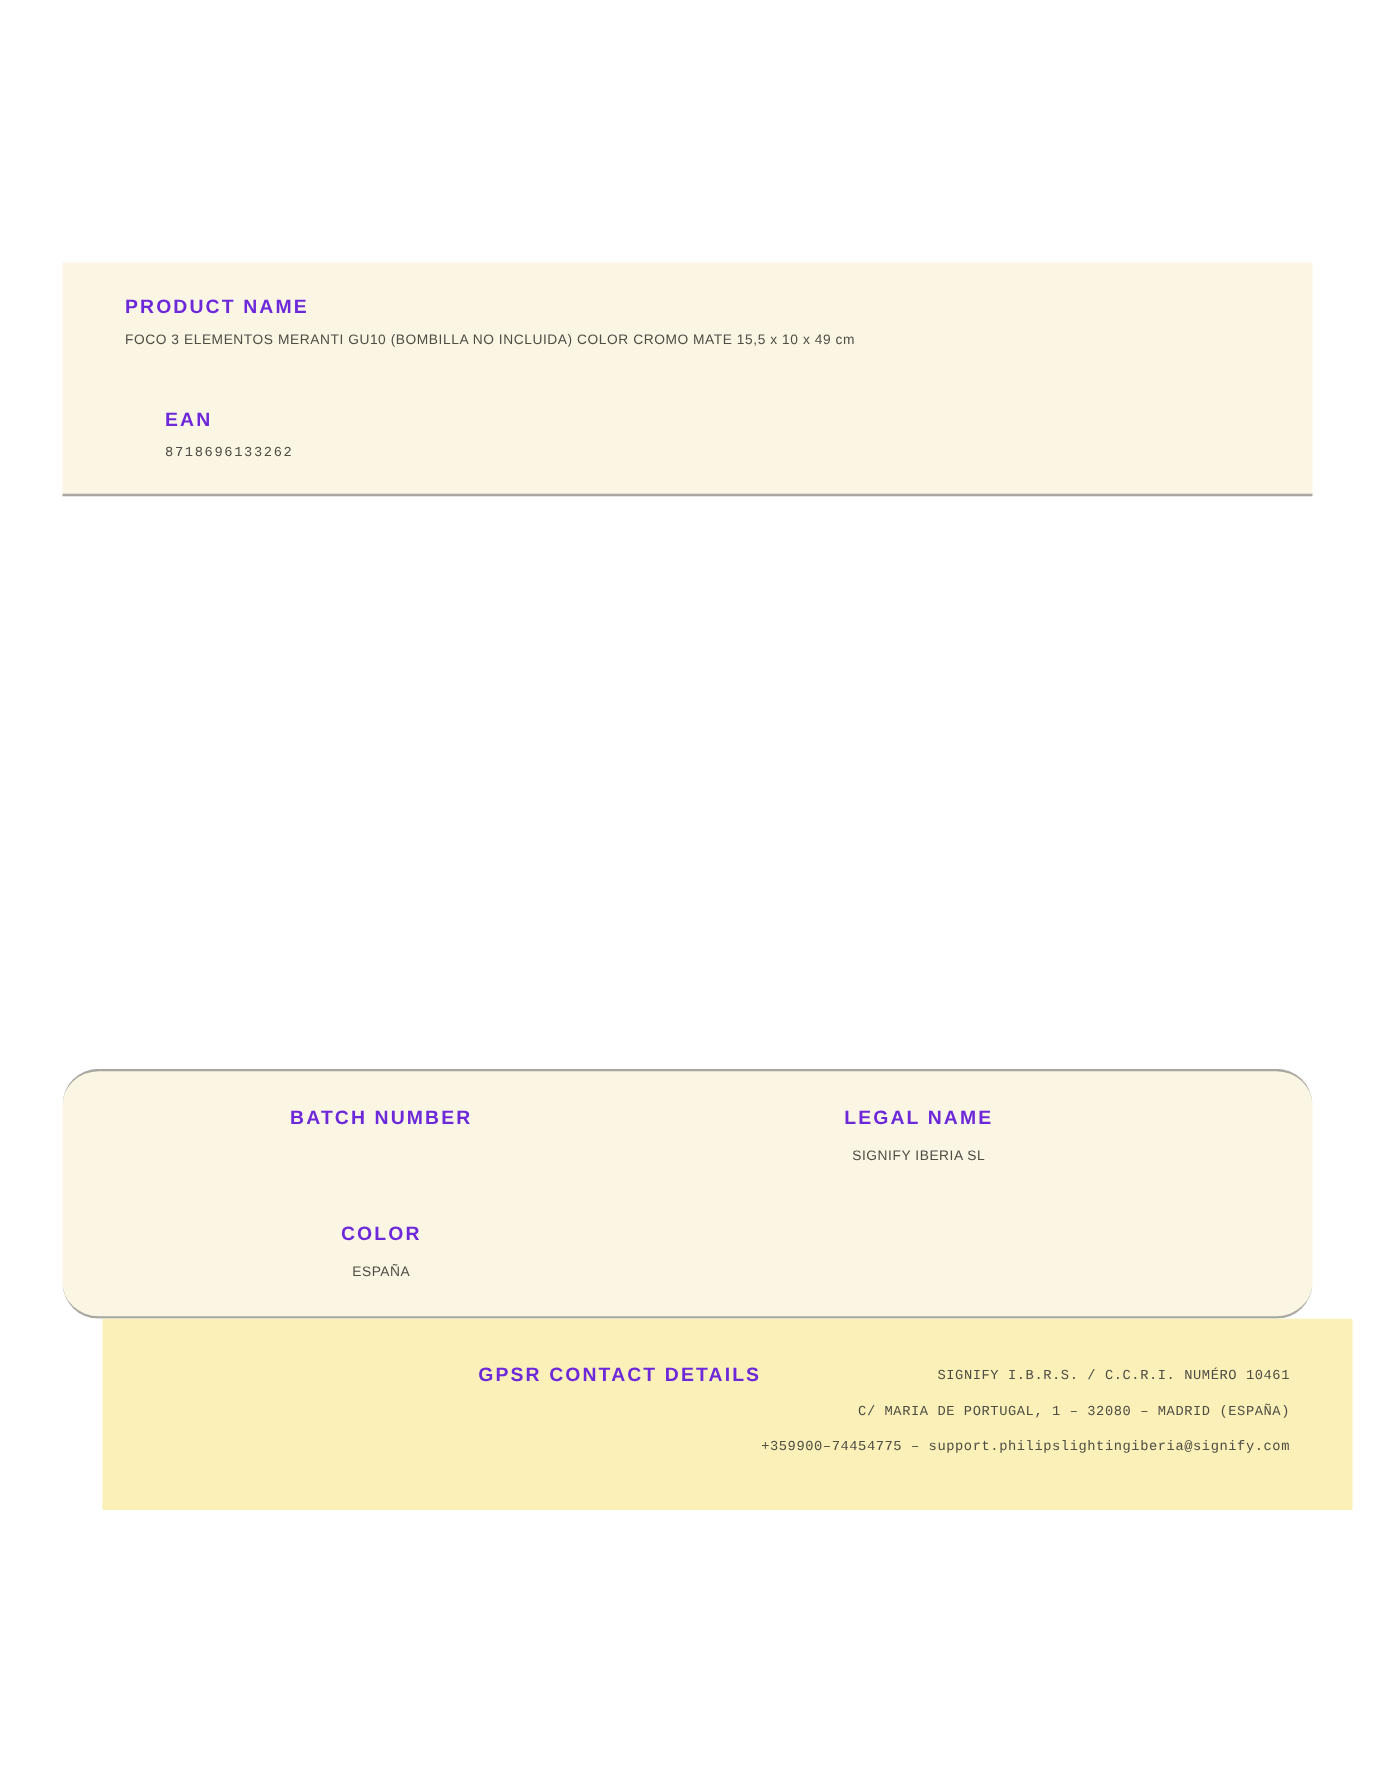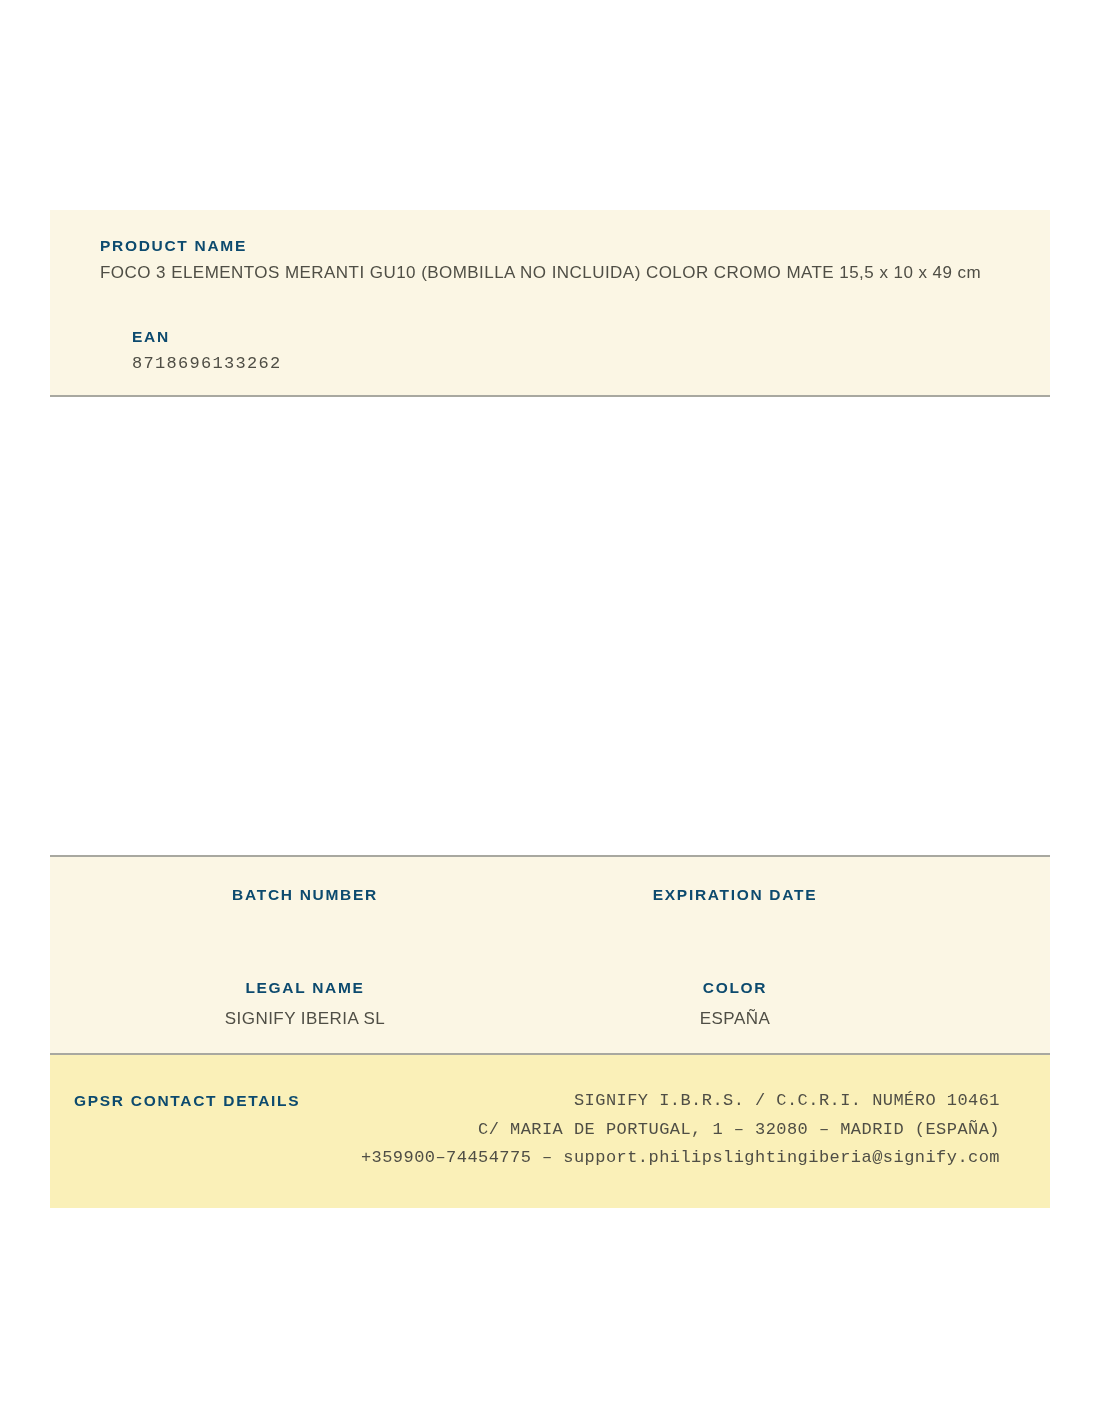--- a/index.html
+++ b/index.html
@@ -19,26 +19,26 @@
     position: absolute;
     left: 50px;
     width: 1000px;
     box-sizing: border-box;
     background: #fbf6e4;
   }
   .label {
     font-weight: 700;
     font-size: 15.5px;
     letter-spacing: 1.7px;
-    color: #0c4a6e;
+    color: #6d28d9;
     line-height: 27px;
   }
   .value {
     font-weight: 400;
-    font-size: 17px;
+    font-size: 11px;
     letter-spacing: 0.45px;
     color: #4f4e45;
     line-height: 27px;
   }
 
   
   #panel-product {
     top: 210px;
     height: 187px;
     border-bottom: 2px solid #a8a8a0;
@@ -53,41 +53,43 @@
     font-family: Liberation Mono, monospace;
   }
 
   
   #panel-batch {
     top: 855px;
     height: 200px;
     border-top: 2px solid #a8a8a0;
     border-bottom: 2px solid #a8a8a0;
     padding: 24px 100px 0 40px;
+    border-radius: 29px;
   }
   .batch-grid {
     display: grid;
     grid-template-columns: 1fr 1fr;
     row-gap: 35px;
     text-align: center;
   }
   .batch-grid .cell .value {
     margin-top: 4px;
     min-height: 27px;
   }
 
   
   #panel-gpsr {
     top: 1055px;
     height: 153px;
     background: #faf0b8;
-    padding: 32px 50px 0 24px;
+    padding: 32px 50px 0 50px;
     display: flex;
-    justify-content: space-between;
+    justify-content: flex-end;
     align-items: flex-start;
+    margin-left: 32px;
   }
   .gpsr-lines {
     text-align: right;
   }
   .gpsr-lines .value {
     line-height: 28.5px;
     font-family: Liberation Mono, monospace;
   }
 </style>
 </head>
@@ -106,24 +108,20 @@
     </div>
   </section>
 
   <section class="panel" id="panel-batch">
     <div class="batch-grid">
       <div class="cell">
         <div class="label">BATCH NUMBER</div>
         <div class="value"></div>
       </div>
       <div class="cell">
-        <div class="label">EXPIRATION DATE</div>
-        <div class="value"></div>
-      </div>
-      <div class="cell">
         <div class="label">LEGAL NAME</div>
         <div class="value">SIGNIFY IBERIA SL</div>
       </div>
       <div class="cell">
         <div class="label">COLOR</div>
         <div class="value">ESPAÑA</div>
       </div>
     </div>
   </section>
 

